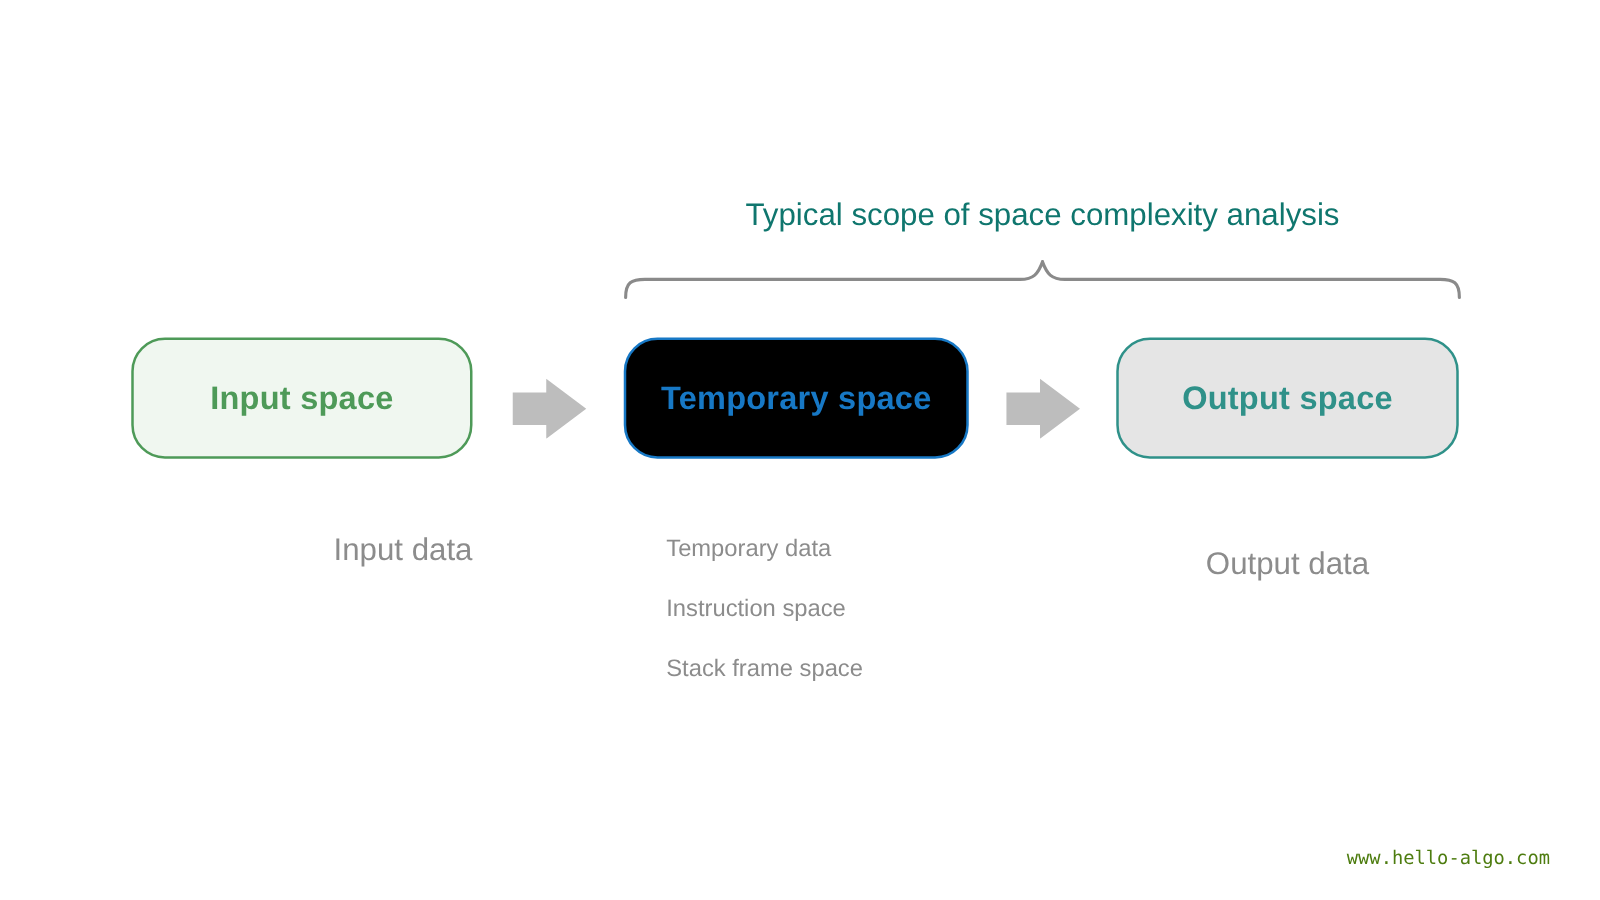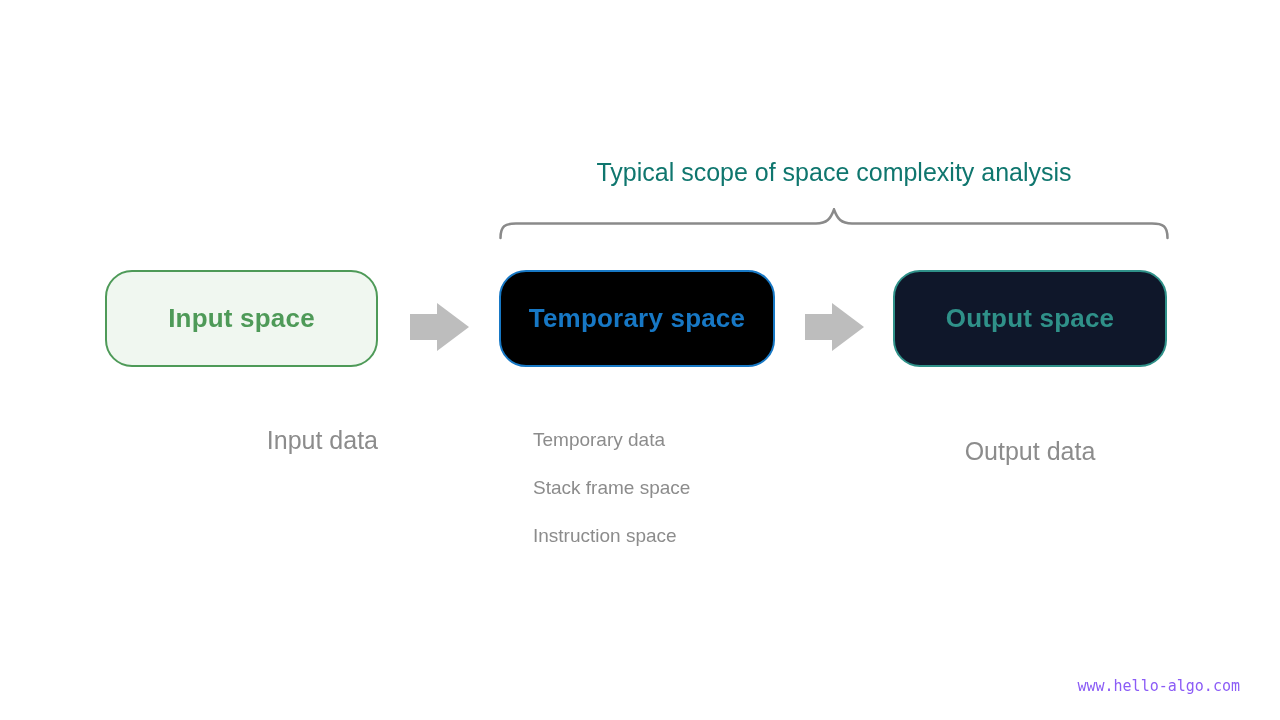--- a/index.html
+++ b/index.html
@@ -99,29 +99,29 @@
   </svg>
 
   <div class="box box-temporary" style="border-color: rgb(23, 120, 197); background: #000000; color: rgb(23, 120, 197);">
     <span>Temporary space</span>
   </div>
 
   <svg class="arrow arrow-2" viewBox="0 0 60 48">
     <polygon points="0,11 27,11 27,0 59,24 27,48 27,37 0,37" fill="#bdbdbd"></polygon>
   </svg>
 
-  <div class="box box-output" style="border-color: rgb(47, 145, 137); background: #0f172a; color: rgb(47, 145, 137);">
+  <div class="box box-output" style="border-color: rgb(47, 145, 137); background: #e5e5e5; color: rgb(47, 145, 137);">
     <span>Output space</span>
   </div>
 
   <div class="note note-input" style="color: rgb(140, 140, 140); text-align: right;">Input data</div>
 
   <div class="note-temp-list" style="color: rgb(140, 140, 140);">
     <div class="note-line">Temporary data</div>
+    <div class="note-line">Instruction space</div>
     <div class="note-line">Stack frame space</div>
-    <div class="note-line">Instruction space</div>
   </div>
 
   <div class="note note-output" style="color: rgb(140, 140, 140);">Output data</div>
 
-  <div class="watermark" style="color: #8b5cf6; margin-left: 24px;">www.hello-algo.com</div>
+  <div class="watermark" style="color: #4d7c0f; margin-left: 24px;">www.hello-algo.com</div>
 
 </div>
 
 </body></html>

